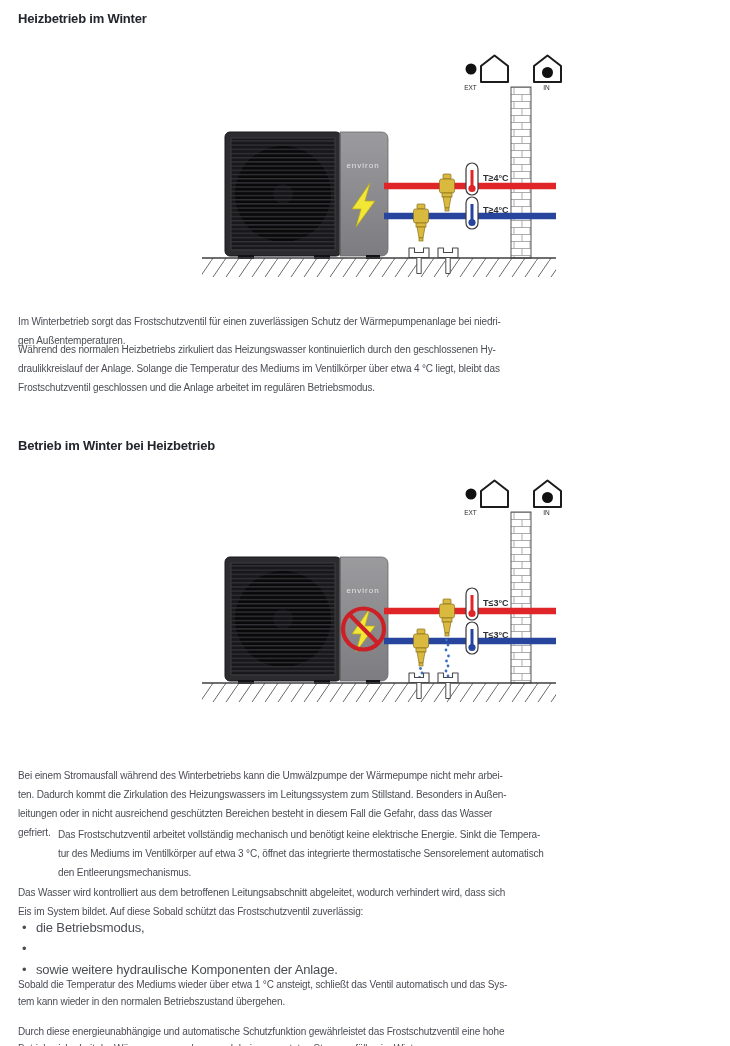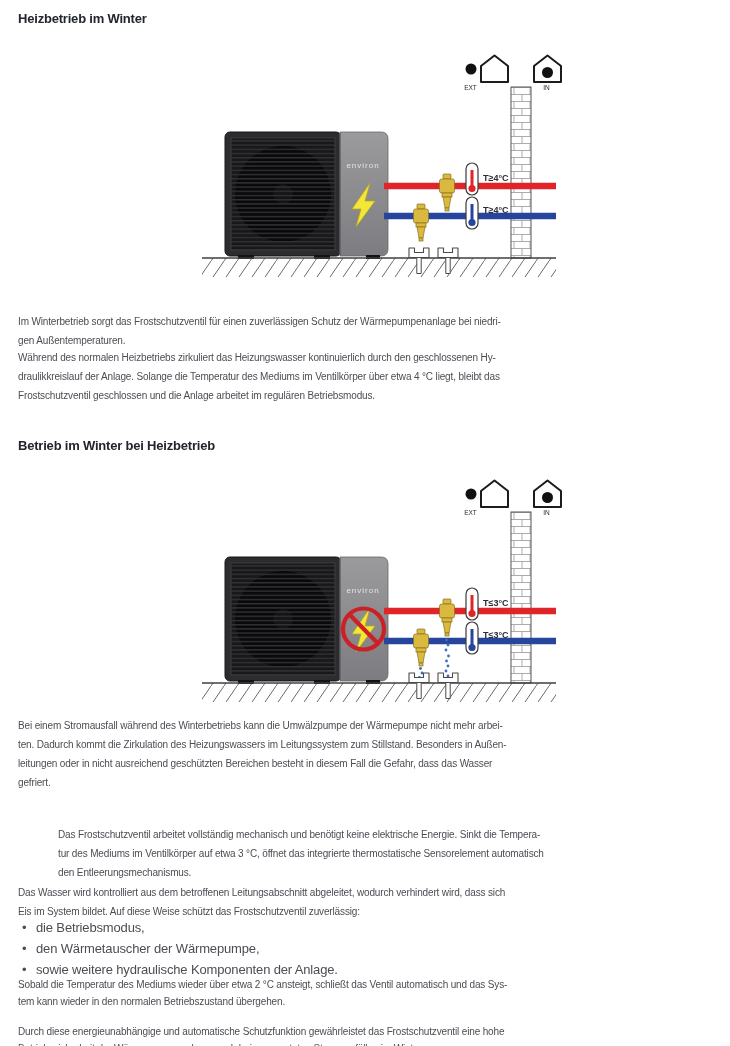--- a/index.html
+++ b/index.html
@@ -114,21 +114,21 @@
     <path d="M211,196 h5.5 v4.5 h9 v-4.5 h5.5 v9.5 h-20 Z" stroke-width="1.1"></path>
   </g>
   <g fill="#ffffff" stroke="#4a4a4a" stroke-linejoin="round">
     <rect x="247.8" y="205.5" width="4.4" height="16" stroke-width="1"></rect>
     <path d="M240,196 h5.5 v4.5 h9 v-4.5 h5.5 v9.5 h-20 Z" stroke-width="1.1"></path>
   </g>
 </svg>
 
 <p class="body abs" style="left:18px;top:312px;">Im Winterbetrieb sorgt das Frostschutzventil für einen zuverlässigen Schutz der Wärmepumpenanlage bei niedri-
 gen Außentemperaturen.</p>
-<p class="body abs" style="left:18px;top:348px;">Während des normalen Heizbetriebs zirkuliert das Heizungswasser kontinuierlich durch den geschlossenen Hy-
+<p class="body abs" style="left:18px;top:340px;">Während des normalen Heizbetriebs zirkuliert das Heizungswasser kontinuierlich durch den geschlossenen Hy-
 draulikkreislauf der Anlage. Solange die Temperatur des Mediums im Ventilkörper über etwa 4 °C liegt, bleibt das
 Frostschutzventil geschlossen und die Anlage arbeitet im regulären Betriebsmodus.</p>
 
 <h1 class="abs" style="left:18px;top:438px;">Betrieb im Winter bei Heizbetrieb</h1>
 
 <svg class="diag" style="top:477px;" viewBox="0 0 368 248">
   <defs>
     <pattern id="brick2" width="16" height="14" patternUnits="userSpaceOnUse">
       <rect width="16" height="14" fill="#ffffff"></rect>
       <path d="M0,0.5 H16 M0,7.5 H16 M4,0.5 V7.5 M12,7.5 V14" stroke="#979797" stroke-width="0.8" fill="none"></path>
@@ -231,41 +231,40 @@
   <g fill="#ffffff" stroke="#4a4a4a" stroke-linejoin="round">
     <rect x="218.8" y="205.5" width="4.4" height="16" stroke-width="1"></rect>
     <path d="M211,196 h5.5 v4.5 h9 v-4.5 h5.5 v9.5 h-20 Z" stroke-width="1.1"></path>
   </g>
   <g fill="#ffffff" stroke="#4a4a4a" stroke-linejoin="round">
     <rect x="247.8" y="205.5" width="4.4" height="16" stroke-width="1"></rect>
     <path d="M240,196 h5.5 v4.5 h9 v-4.5 h5.5 v9.5 h-20 Z" stroke-width="1.1"></path>
   </g>
 </svg>
 
-<p class="body abs" style="left:18px;top:716px;">Bei einem Stromausfall während des Winterbetriebs kann die Umwälzpumpe der Wärmepumpe nicht mehr arbei-
+<p class="body abs" style="left:18px;top:766px;">Bei einem Stromausfall während des Winterbetriebs kann die Umwälzpumpe der Wärmepumpe nicht mehr arbei-
 ten. Dadurch kommt die Zirkulation des Heizungswassers im Leitungssystem zum Stillstand. Besonders in Außen-
 leitungen oder in nicht ausreichend geschützten Bereichen besteht in diesem Fall die Gefahr, dass das Wasser
 gefriert.</p>
 <p class="body abs" style="left:18px;top:825px;margin-left:40px;">Das Frostschutzventil arbeitet vollständig mechanisch und benötigt keine elektrische Energie. Sinkt die Tempera-
 tur des Mediums im Ventilkörper auf etwa 3 °C, öffnet das integrierte thermostatische Sensorelement automatisch
 den Entleerungsmechanismus.</p>
 <p class="body abs" style="left:18px;top:883px;">Das Wasser wird kontrolliert aus dem betroffenen Leitungsabschnitt abgeleitet, wodurch verhindert wird, dass sich
-Eis im System bildet. Auf diese Weise schützt das Frostschutzventil zuverlässig:</p>
+Eis im System bildet. Auf diese Sobald schützt das Frostschutzventil zuverlässig:</p>
 
 <ul class="doc-list abs" style="left:18px;top:919px;">
   <li>
     <span class="marker">•</span>
     <span>die Betriebsmodus,</span>
   </li>
   <li>
     <span class="marker">•</span>
-    <span>den Wärmetauscher der Wärmepumpe,</span>
   </li>
   <li>
     <span class="marker">•</span>
     <span>sowie weitere hydraulische Komponenten der Anlage.</span>
   </li>
 </ul>
 
-<p class="body tight abs" style="left:18px;top:976px;">Sobald die Temperatur des Mediums wieder über etwa 2 °C ansteigt, schließt das Ventil automatisch und das Sys-
+<p class="body tight abs" style="left:18px;top:976px;">Sobald die Temperatur des Mediums wieder über etwa 1 °C ansteigt, schließt das Ventil automatisch und das Sys-
 tem kann wieder in den normalen Betriebszustand übergehen.</p>
 <p class="body tight abs" style="left:18px;top:1023px;">Durch diese energieunabhängige und automatische Schutzfunktion gewährleistet das Frostschutzventil eine hohe
 Betriebssicherheit der Wärmepumpenanlage, auch bei unerwarteten Stromausfällen im Winter.</p>
 
 </body></html>

